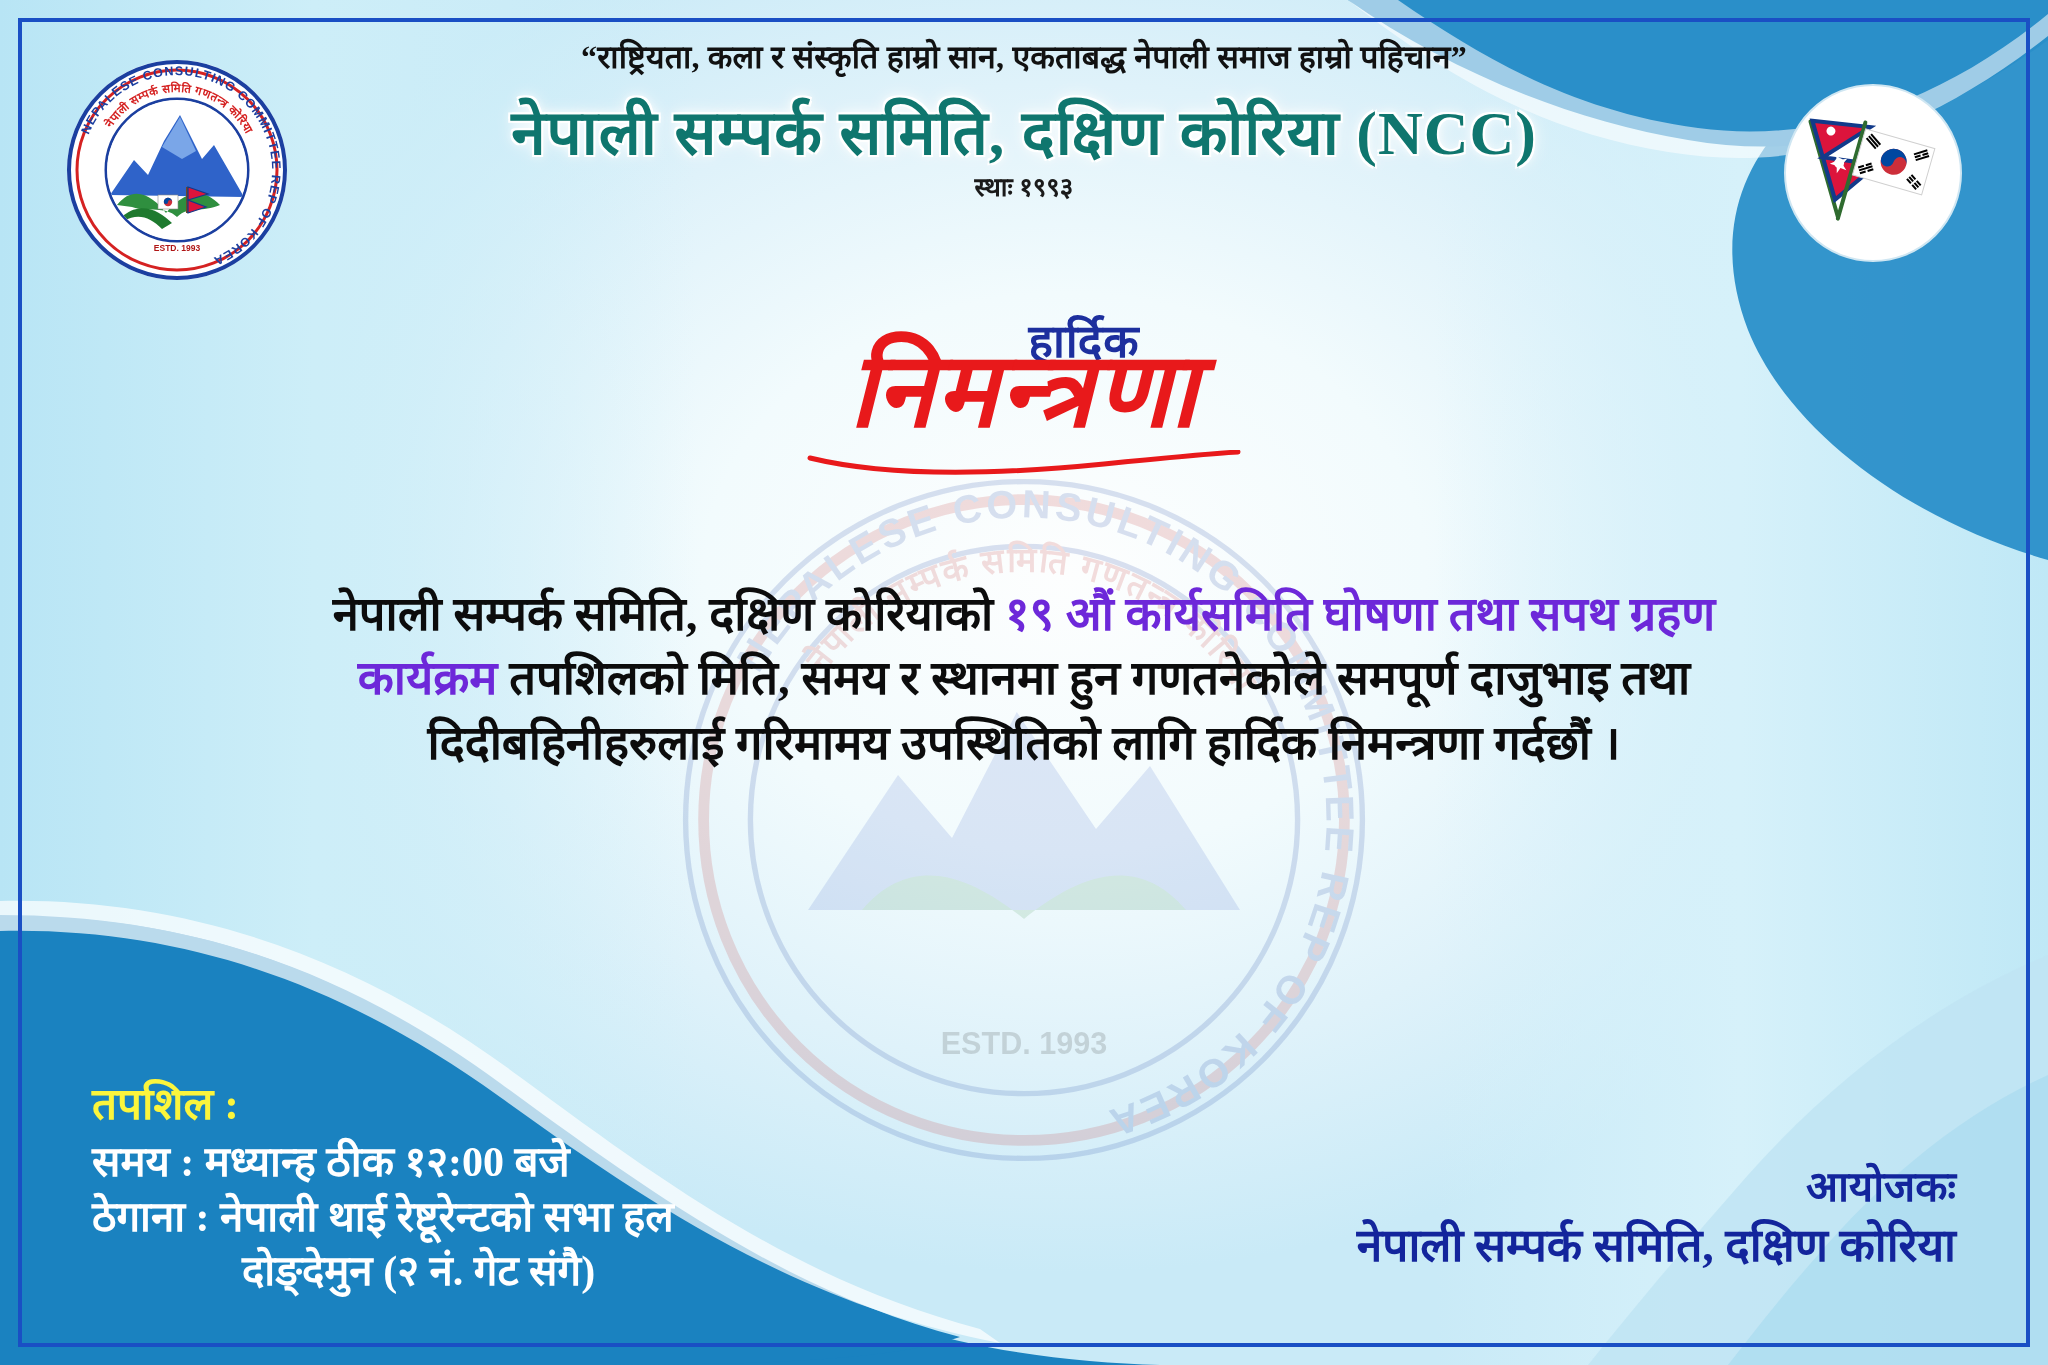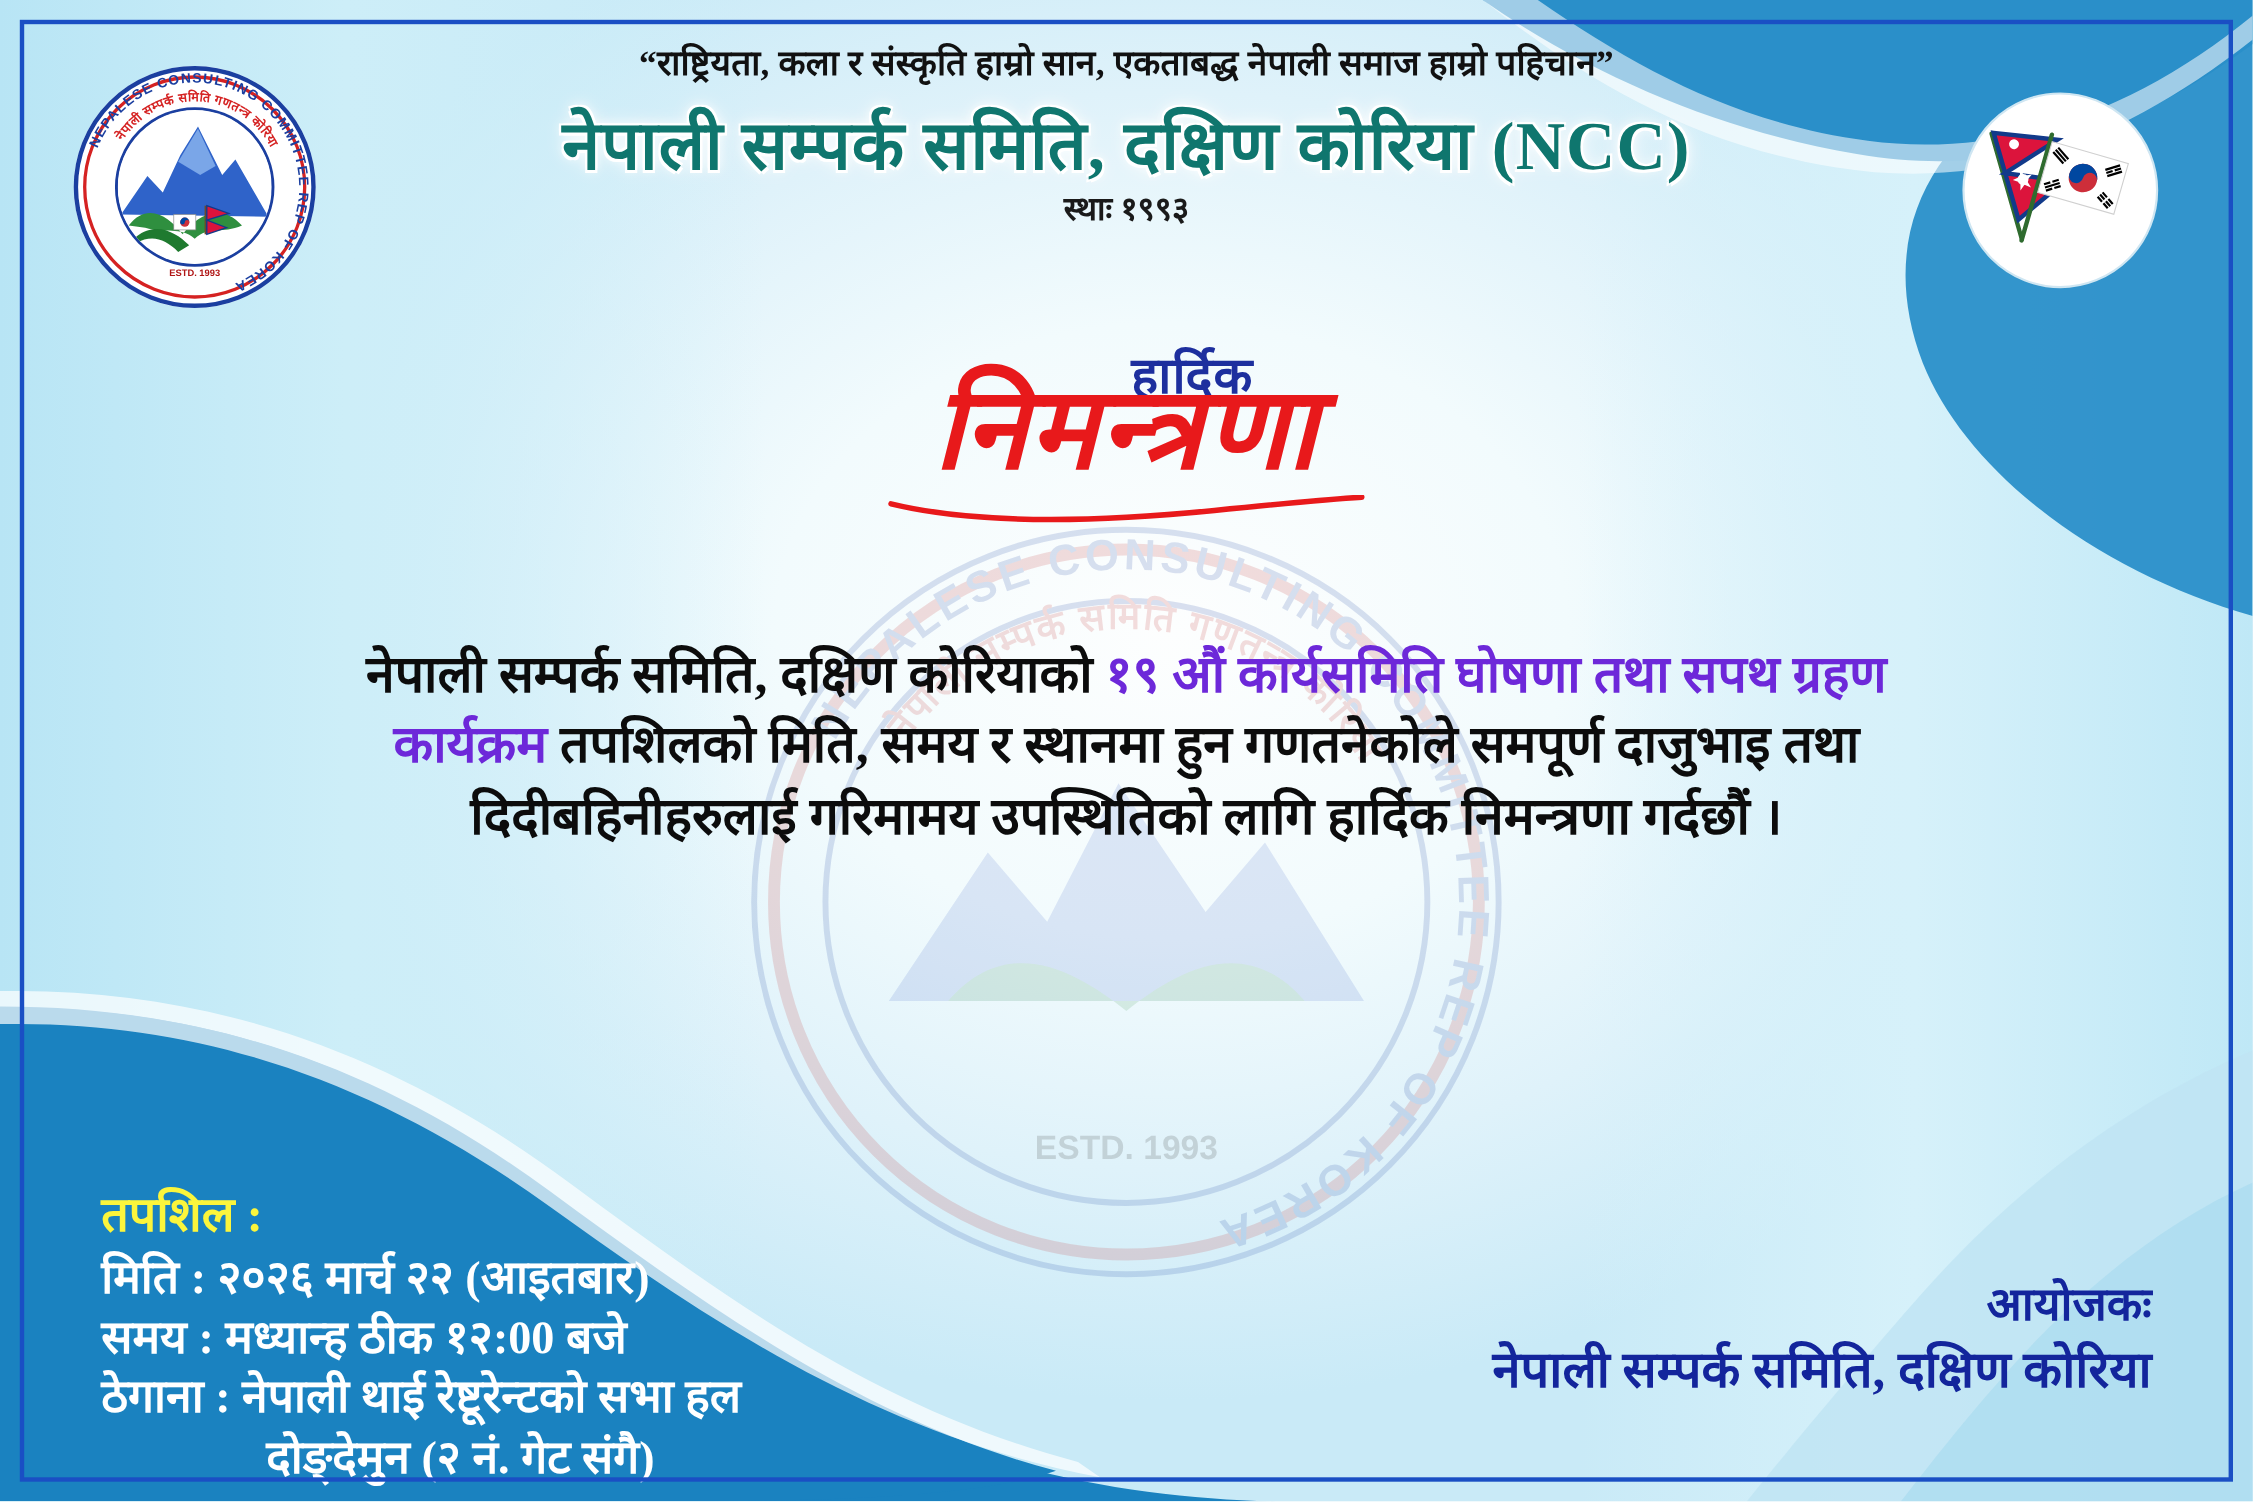--- a/index.html
+++ b/index.html
@@ -100,21 +100,21 @@
     text-shadow:
       -2px -2px 0 #fff, 2px -2px 0 #fff, -2px 2px 0 #fff, 2px 2px 0 #fff,
       0 0 10px #fff, 0 0 18px #fff;
     letter-spacing:1px;
   }
 
   .estd{
     position:absolute;left:0;right:0;top:168px;
     text-align:center;
     font-family:"Liberation Serif", serif;
-    font-size:30px;
+    font-size:26px;
     font-weight:700;
     color:#1a1a1a;
   }
 
   
   .calligraphy{
     position:absolute;left:0;right:0;top:300px;
     text-align:center;
     z-index:11;
     height:180px;
@@ -348,21 +348,20 @@
   </div>
 
   <div class="body-text">
     <span>नेपाली सम्पर्क समिति, दक्षिण कोरियाको </span><span class="hl">१९ औं कार्यसमिति घोषणा तथा सपथ ग्रहण</span><br>
     <span class="hl">कार्यक्रम</span><span> तपशिलको मिति, समय र स्थानमा हुन गणतनेकोले समपूर्ण दाजुभाइ तथा</span><br>
     <span>दिदीबहिनीहरुलाई गरिमामय उपस्थितिको लागि हार्दिक निमन्त्रणा गर्दछौं ।</span>
   </div>
 
   <div class="details">
     <div class="label">तपशिल :</div>
-    <div class="row">मिति : २०२६ मार्च २२ (आइतबार)</div>
     <div class="row">समय : मध्यान्ह ठीक १२:00 बजे</div>
     <div class="row">ठेगाना : नेपाली थाई रेष्टूरेन्टको सभा हल</div>
     <div class="row indent">दोङ्देमुन (२ नं. गेट संगै)</div>
   </div>
 
   <div class="organizer">
     <div class="oz-label">आयोजकः</div>
     <div class="oz-name">नेपाली सम्पर्क समिति, दक्षिण कोरिया</div>
   </div>
 

